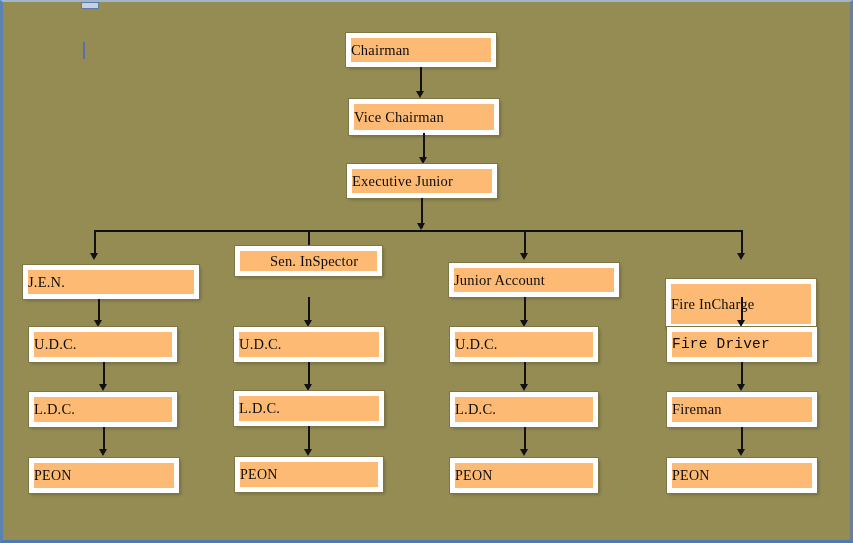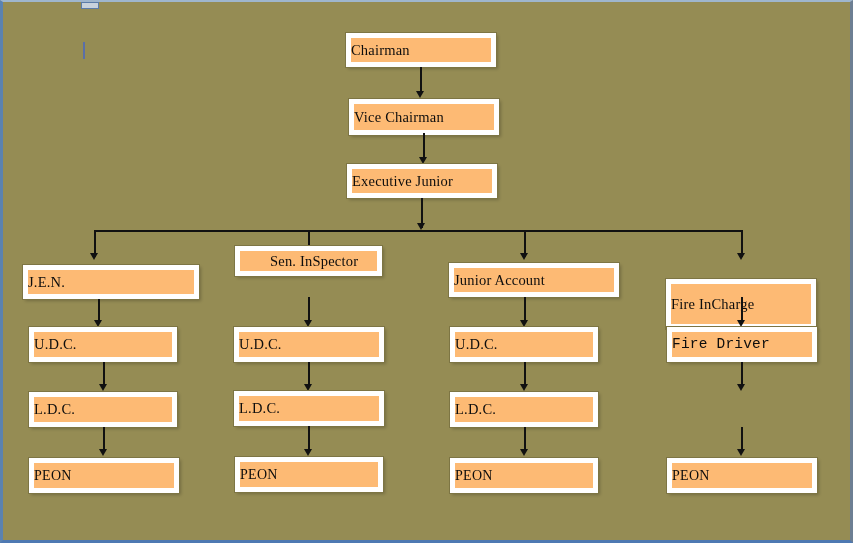--- a/index.html
+++ b/index.html
@@ -204,20 +204,23 @@
 
     <div class="node" style="left:26px; top:390px; width:148px; height:35px;">
       <span class="node-label">L.D.C.</span>
     </div>
     <div class="node" style="left:231px; top:389px; width:150px; height:35px;">
       <span class="node-label">L.D.C.</span>
     </div>
     <div class="node" style="left:447px; top:390px; width:148px; height:35px;">
       <span class="node-label">L.D.C.</span>
     </div>
+    <div class="node" style="left:664px; top:390px; width:150px; height:35px;">
+      <span class="node-label">Fireman</span>
+    </div>
 
     <div class="vline" style="left:100px; top:425px; height:23px;"></div>
     <div class="arrow" style="left:96px; top:447px;"></div>
 
     <div class="vline" style="left:305px; top:424px; height:23px;"></div>
     <div class="arrow" style="left:301px; top:447px;"></div>
 
     <div class="vline" style="left:521px; top:425px; height:23px;"></div>
     <div class="arrow" style="left:517px; top:447px;"></div>
 

